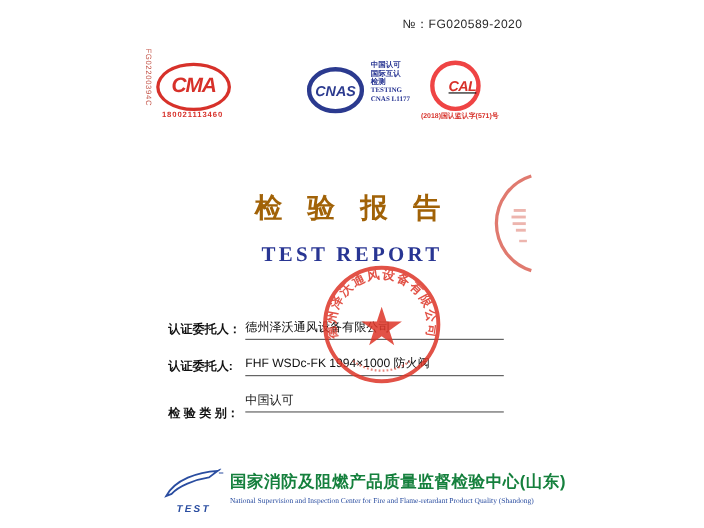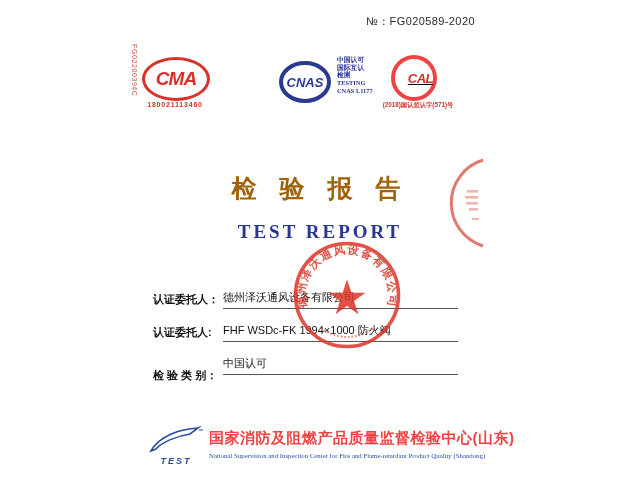--- a/index.html
+++ b/index.html
@@ -43,21 +43,21 @@
   
   .field-label { position:absolute; left:153px; font-size:11px; color:#111; font-weight:600; white-space:nowrap; }
   .field-value { position:absolute; left:223px; width:235px; font-size:11px; color:#111;
     border-bottom:1px solid #555; padding-bottom:3px; white-space:nowrap; }
   
   .stamp { position:absolute; left:292px; top:239px; opacity:0.85; z-index:5; }
   
   .footer-logo { position:absolute; left:147px; top:426px; width:58px; text-align:center; }
   .footer-logo-text { font-size:9px; font-weight:bold; font-style:italic; color:#2a4da0; letter-spacing:2px; margin-top:-2px; }
   .footer-zh { position:absolute; left:209px; top:429px; font-size:15px; font-weight:bold;
-    color:#ef4444; letter-spacing:0.5px; white-space:nowrap; }
+    color:#15803d; letter-spacing:0.5px; white-space:nowrap; }
   .footer-en { position:absolute; left:209px; top:452px; font-size:6.8px; color:#2a4da0;
     font-family:"Liberation Serif", serif; white-space:nowrap; }
 </style>
 </head>
 <body>
 
 <div class="page">
 
   <div class="report-no">
     <span>№：</span><span>FG020589-2020</span>

